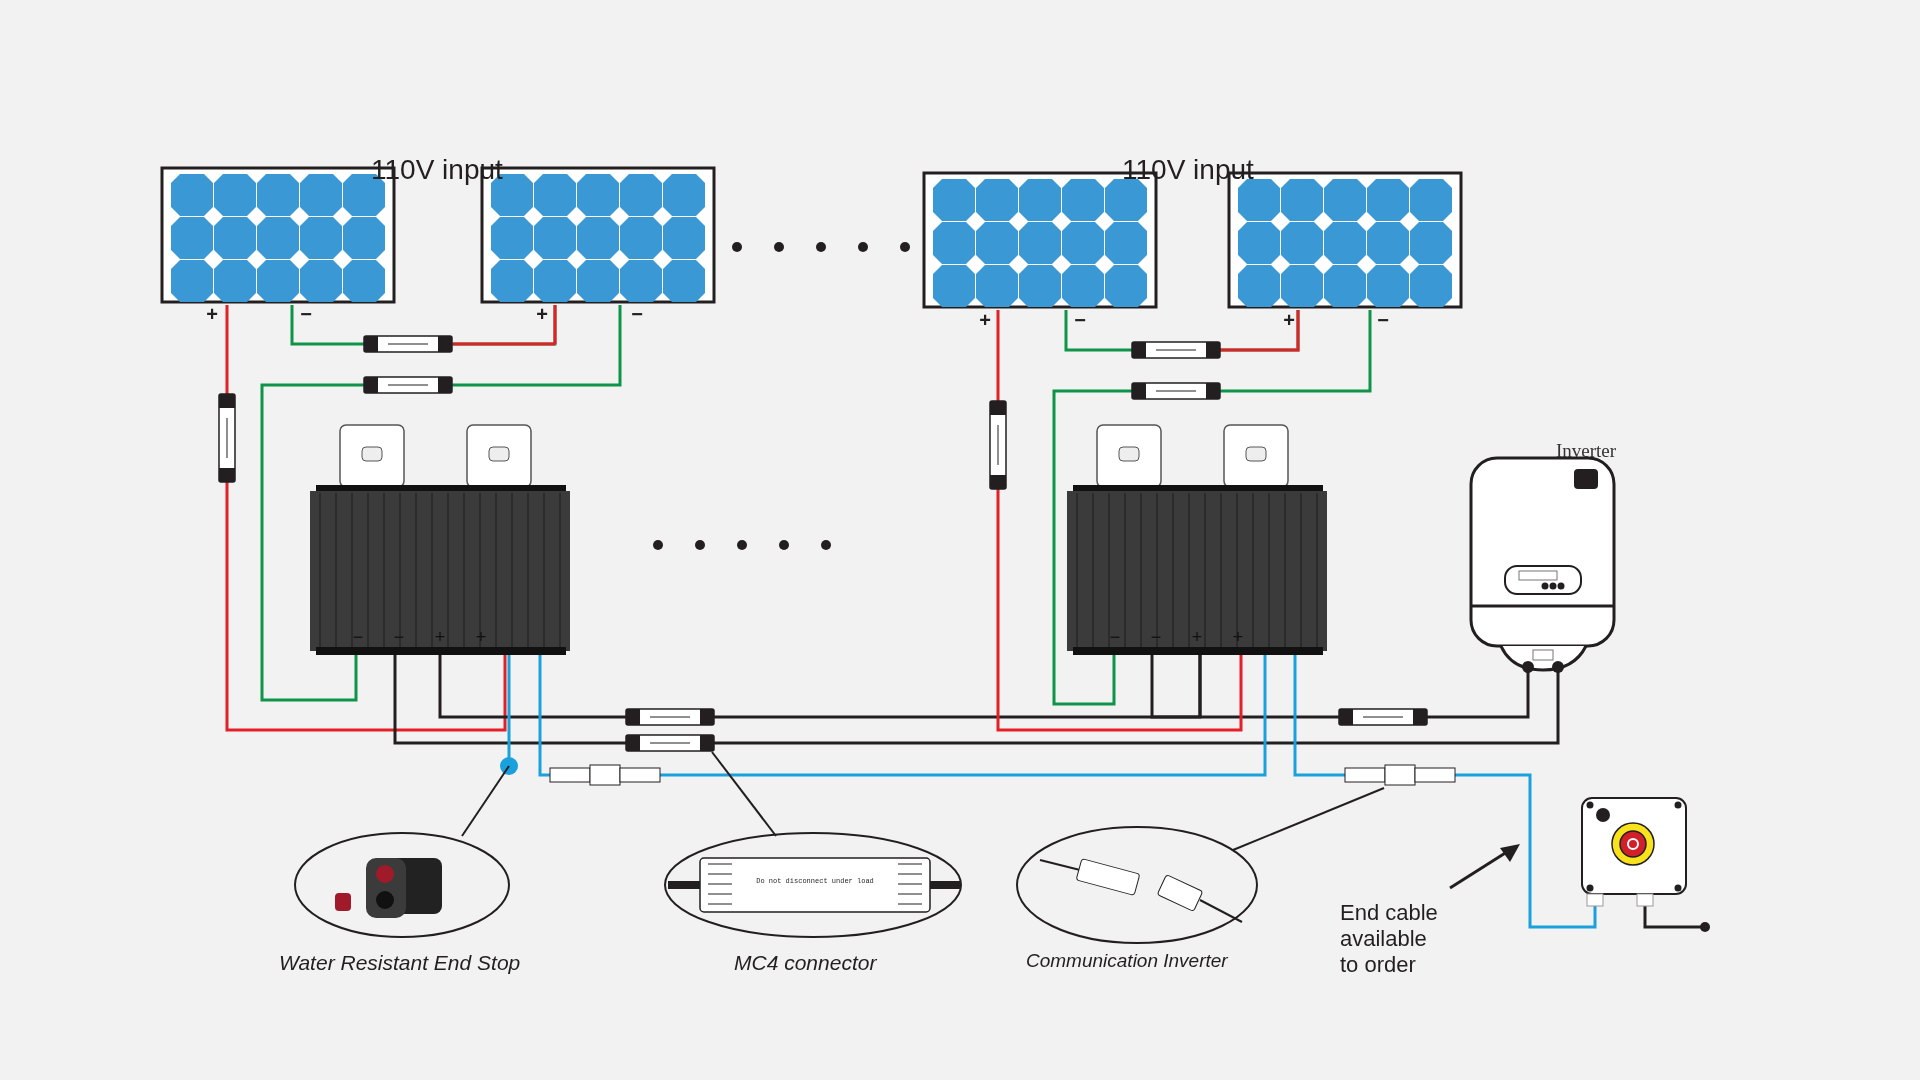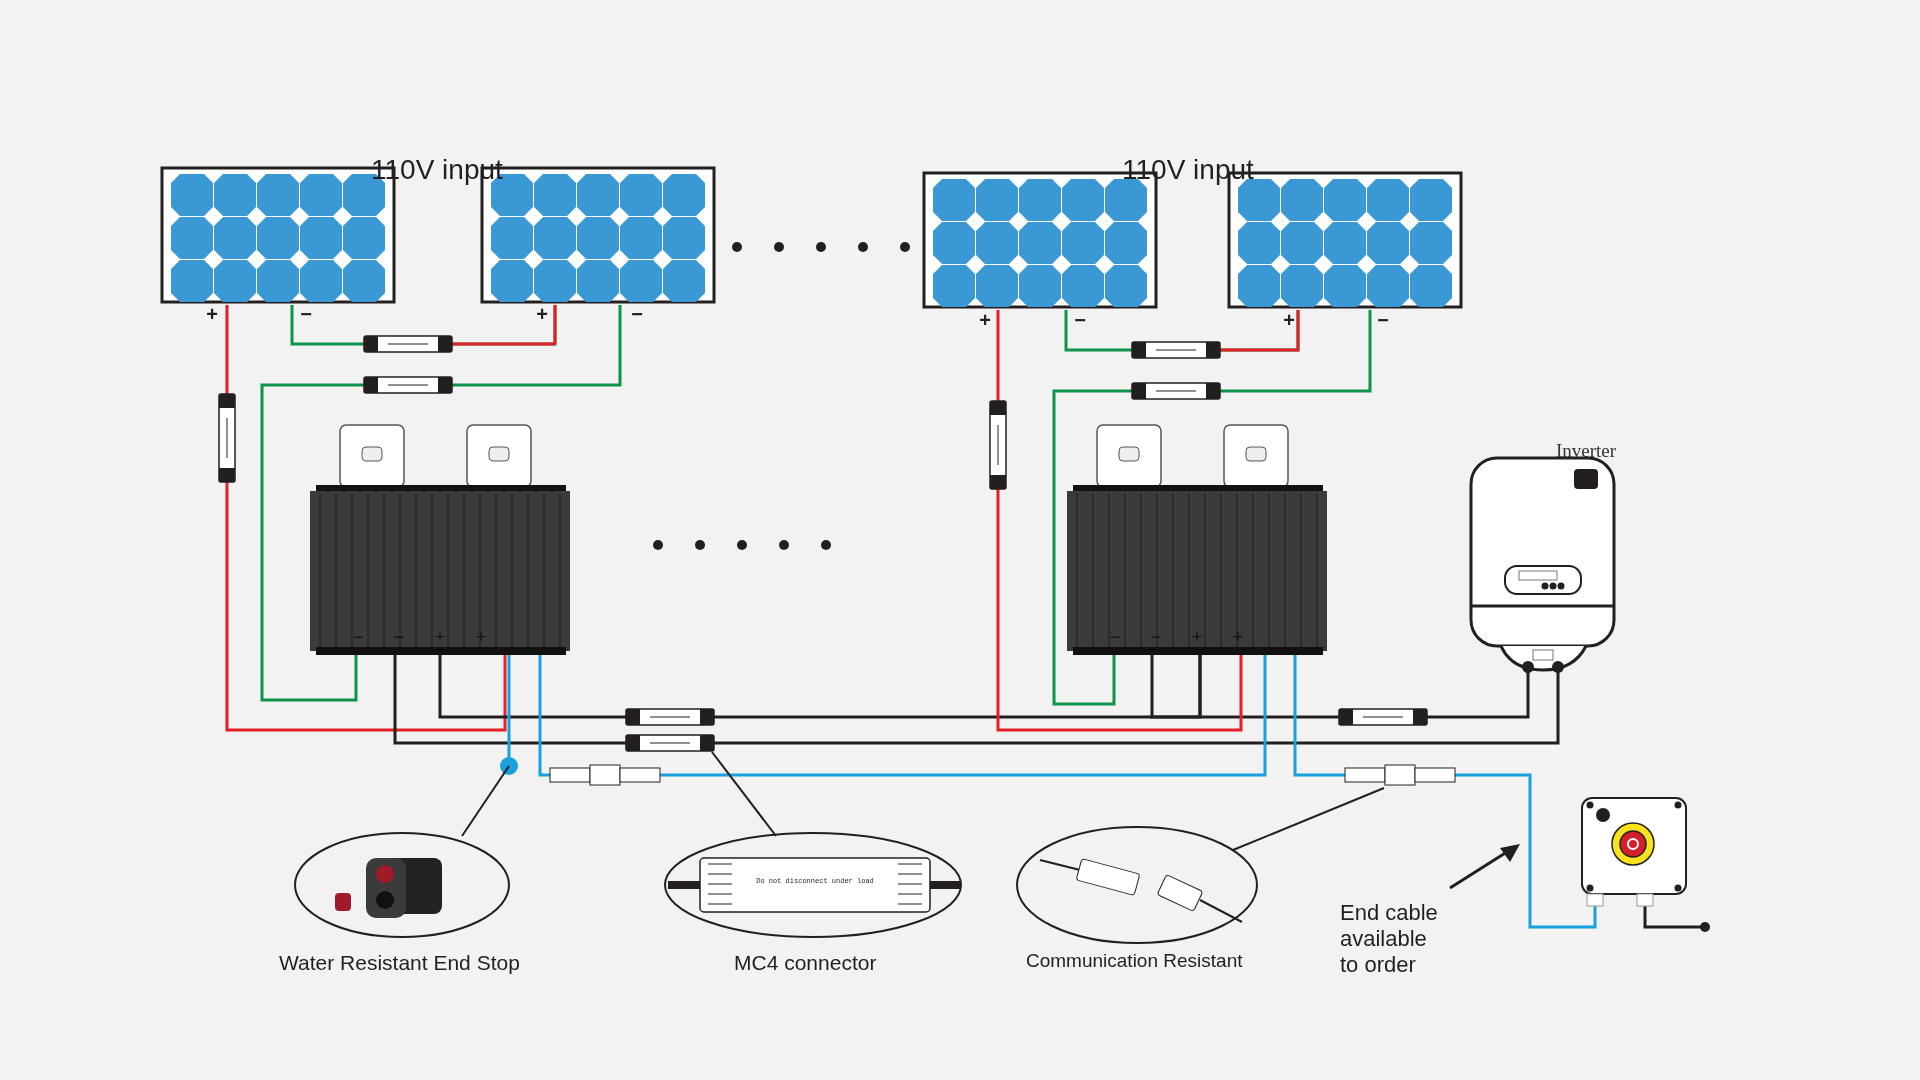--- a/index.html
+++ b/index.html
@@ -1,20 +1,20 @@
 <!DOCTYPE html>
 <html><head>
 <meta charset="utf-8">
 <style>
 html,body{margin:0;padding:0;background:#f2f2f2;}
 #stage{position:relative;width:1920px;height:1080px;background:#f2f2f2;overflow:hidden;font-family:"Liberation Sans",sans-serif;}
 svg{position:absolute;left:0;top:0;}
 .lbl{position:absolute;color:#231f20;white-space:nowrap;}
 .title{font-size:28px;margin-top:44px;}
-.cap{font-size:21px;}
+.cap{font-size:21px;font-style:italic;}
 .inv{font-family:"Liberation Serif",serif;font-size:19px;color:#333;}
 .note{font-size:22px;line-height:26px;white-space:pre-line;}
 .model{font-size:20px;line-height:24px;white-space:pre-line;}
 </style>
 </head>
 <body>
 
 <div id="stage">
 <svg id="diagram" width="1920" height="1080" viewBox="0 0 1920 1080">
   <g id="wires">
@@ -315,17 +315,17 @@
         <rect x="1160" y="882" width="40" height="22" rx="3" fill="#fff" stroke="#231f20" transform="rotate(25 1180 893)"></rect>
         <line x1="1200" y1="900" x2="1242" y2="922" stroke="#231f20" stroke-width="2"></line>
       </g>
 </svg>
 
 <div class="lbl title" style="left:371px;top:110px;">110V input</div>
 <div class="lbl title" style="left:1122px;top:110px;">110V input</div>
 <div class="lbl inv" style="left:1508px;top:440px;margin-left:48px;">Inverter</div>
 <div class="lbl cap" style="left:279px;top:951px;">Water Resistant End Stop</div>
 <div class="lbl cap" style="left:734px;top:951px;">MC4 connector</div>
-<div class="lbl cap" style="left:1026px;top:950px;font-size:19px;">Communication Resistant</div>
+<div class="lbl cap" style="left:1026px;top:950px;font-size:19px;">Communication Inverter</div>
 <div class="lbl note" style="left:1340px;top:900px;">End cable
 available
 to order</div>
 </div>
 
 </body></html>

